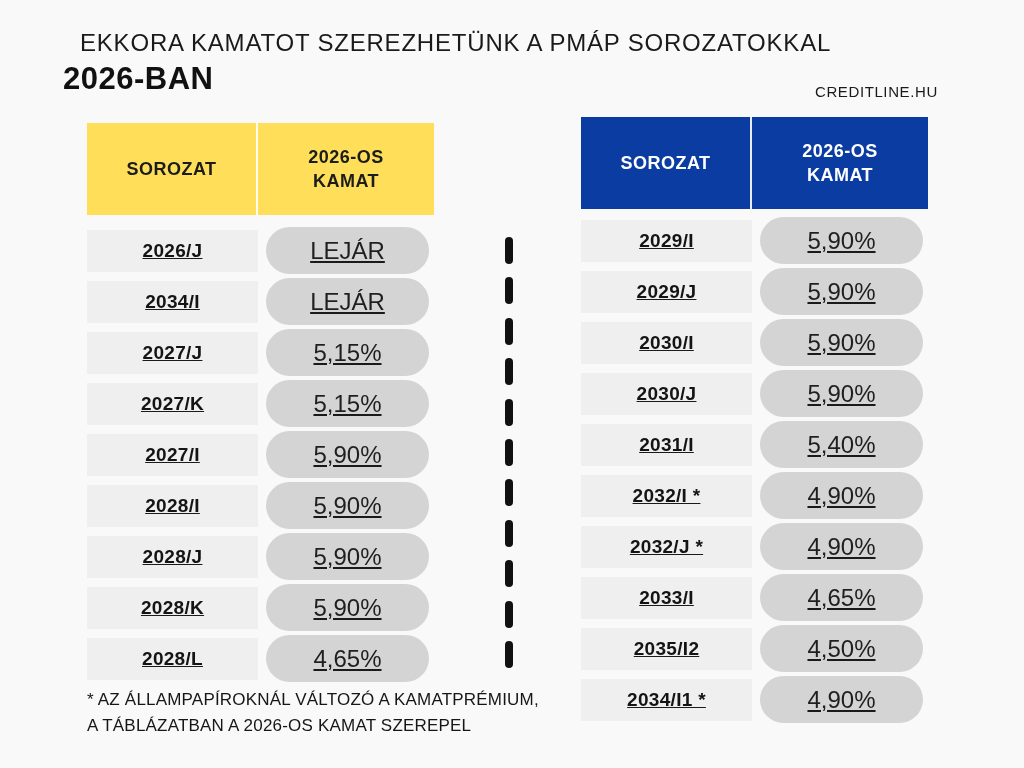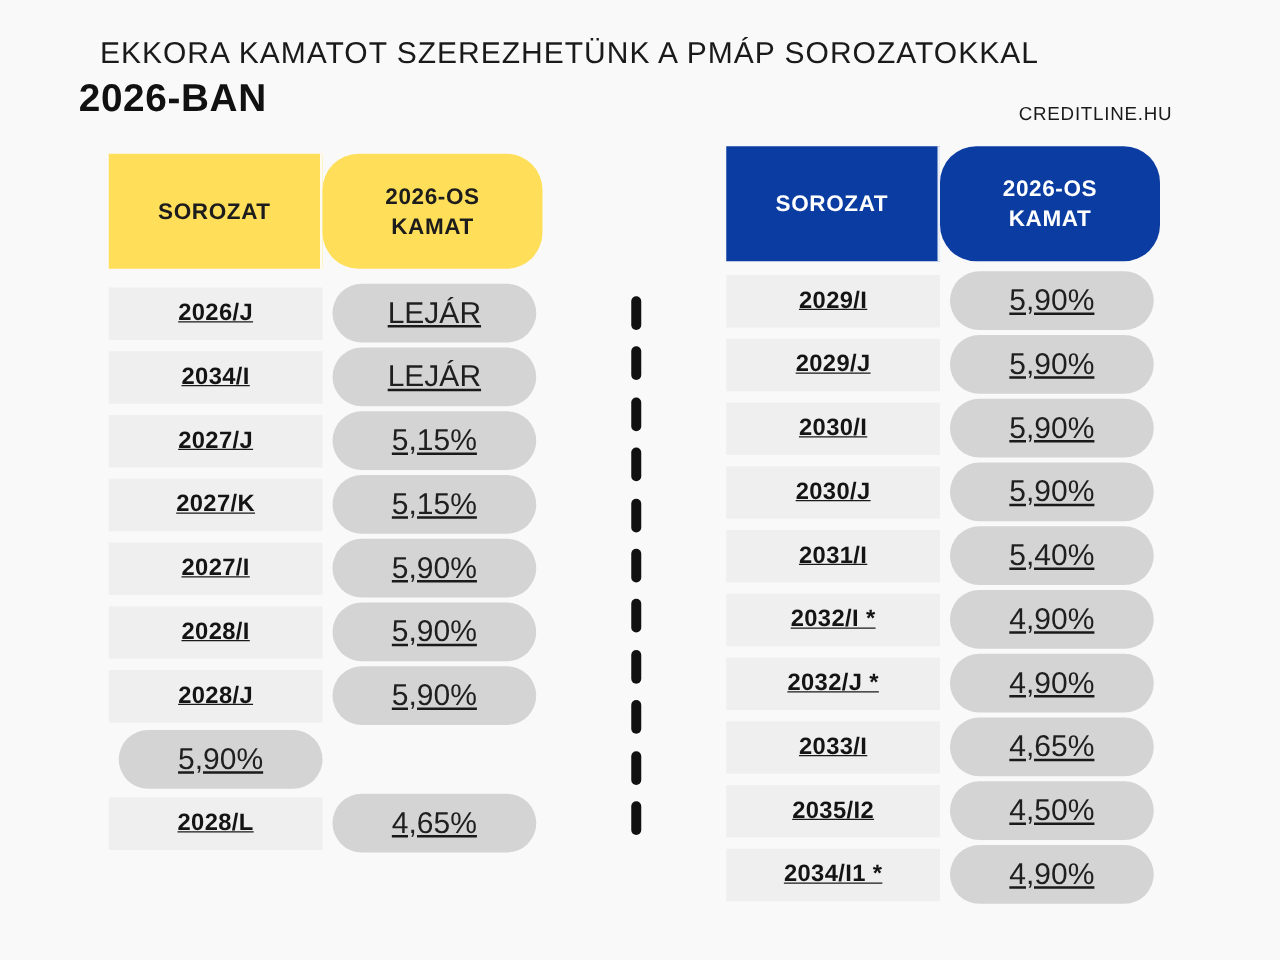--- a/index.html
+++ b/index.html
@@ -15,21 +15,21 @@
   .title2{position:absolute;left:63px;top:61px;font-size:31px;font-weight:700;letter-spacing:0.5px;color:#111;}
   .site{position:absolute;left:795px;top:83px;font-size:15px;font-weight:400;letter-spacing:0.6px;color:var(--ink);margin-left:20px;}
 
   .tbl{position:absolute;width:347px;}
   .tbl-left{left:87px;top:123px;}
   .tbl-right{left:581px;top:117px;}
   .thead{display:flex;height:92px;}
   .th{display:flex;align-items:center;justify-content:center;text-align:center;
       font-size:18px;font-weight:700;letter-spacing:0.5px;line-height:1.35;white-space:pre-line;}
   .th.c1{width:171px;}
-  .th.c2{flex:1;border-radius:29px;}
+  .th.c2{flex:1;}
   .thead.yellow .th{background:var(--yellow);color:#1c1c1c;}
   .thead.blue .th{background:var(--blue);color:var(--onblue);}
   .thead .th.c1{border-right:2px solid rgba(255,255,255,0.9);}
 
   .rows{display:flex;flex-direction:column;gap:4px;text-decoration:underline;}
   .tbl-left .rows{margin-top:12px;}
   .tbl-right .rows{margin-top:8px;}
   .row{display:flex;align-items:center;height:47px;}
   .series{width:171px;height:42px;background:var(--cell);display:flex;align-items:center;justify-content:center;
           font-size:19px;font-weight:700;letter-spacing:0.3px;color:#141414;}
@@ -81,20 +81,21 @@
       </div>
       <div class="row">
         <div class="series">2028/I</div>
         <div class="pill">5,90%</div>
       </div>
       <div class="row">
         <div class="series">2028/J</div>
         <div class="pill">5,90%</div>
       </div>
       <div class="row">
+        <div class="series">2028/K</div>
         <div class="pill">5,90%</div>
       </div>
       <div class="row">
         <div class="series">2028/L</div>
         <div class="pill">4,65%</div>
       </div>
     </div>
   </section>
 
   <div class="divider">
@@ -154,14 +155,15 @@
         <div class="series">2035/I2</div>
         <div class="pill">4,50%</div>
       </div>
       <div class="row">
         <div class="series">2034/I1 *</div>
         <div class="pill">4,90%</div>
       </div>
     </div>
   </section>
 
+  <div class="footnote">* AZ ÁLLAMPAPÍROKNÁL VÁLTOZÓ A KAMATPRÉMIUM, A TÁBLÁZATBAN A 2026-OS KAMAT SZEREPEL</div>
 
 </div>
 
 </body></html>

